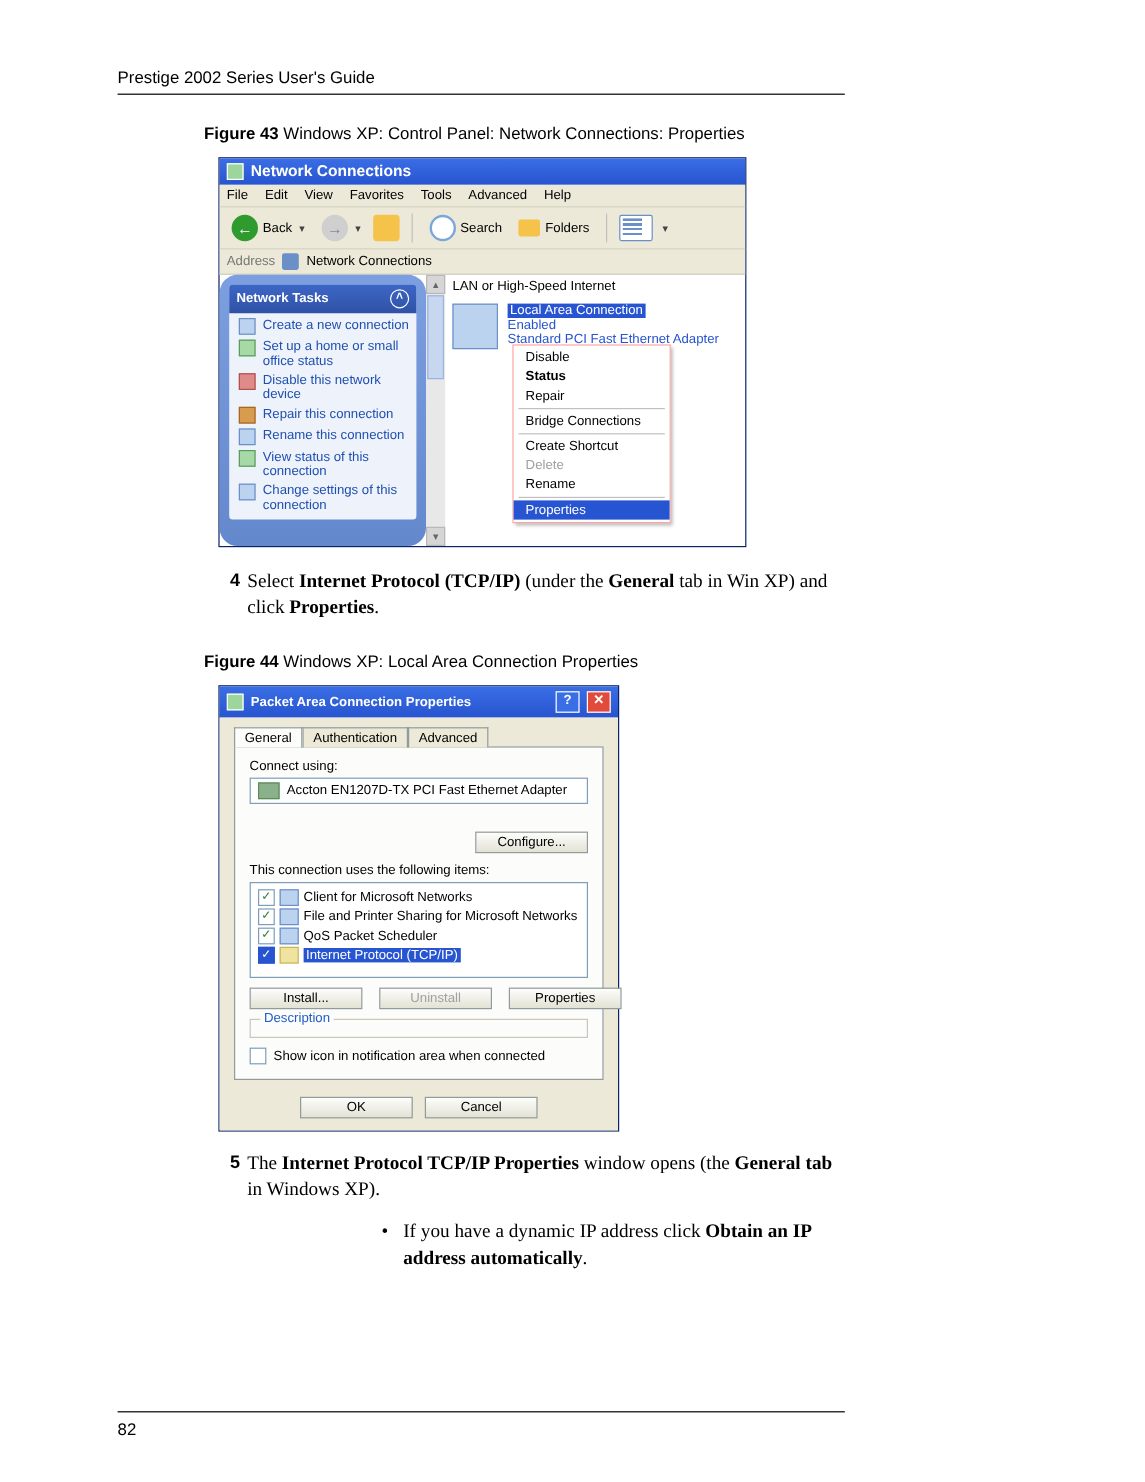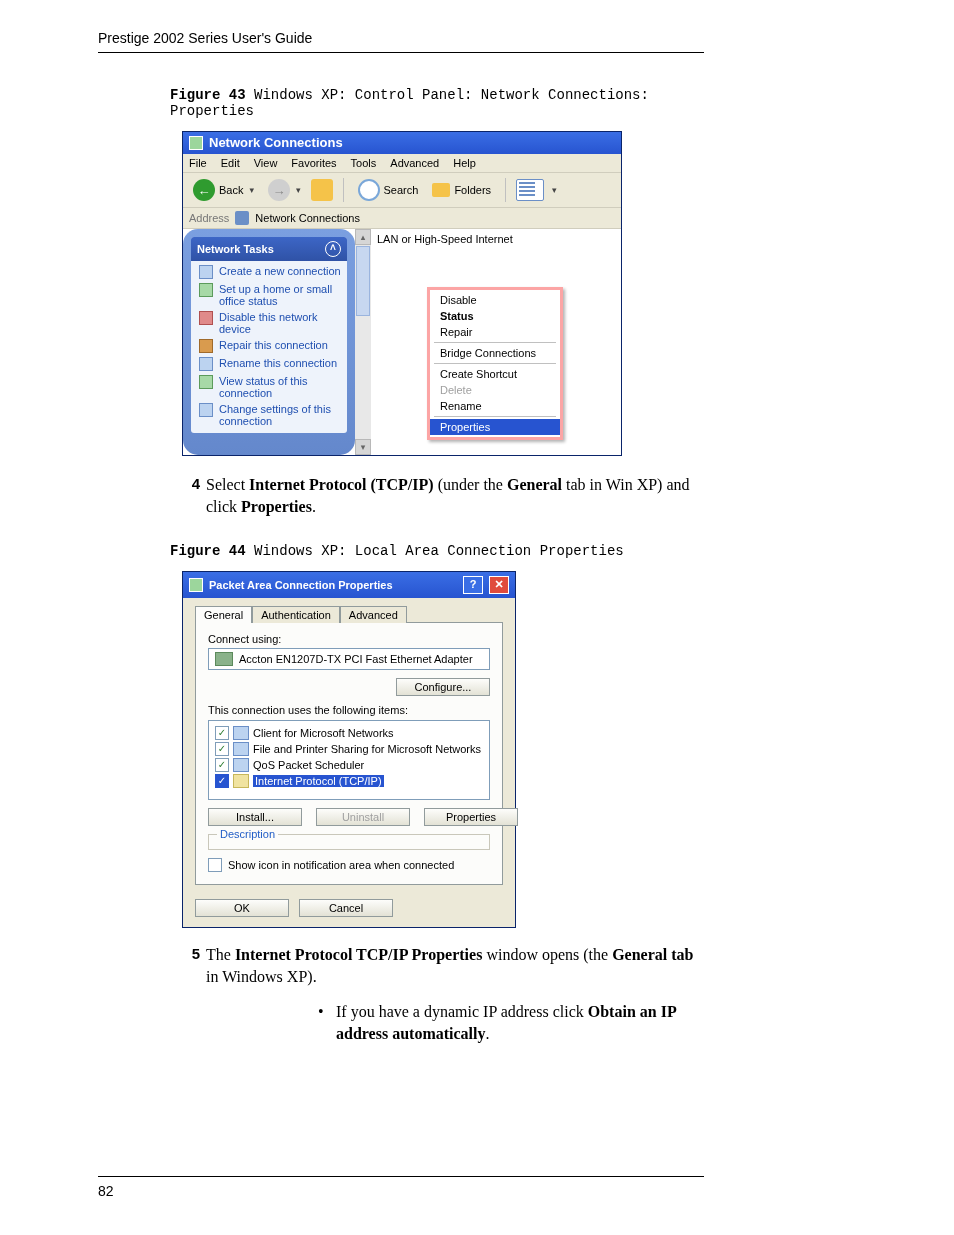--- a/index.html
+++ b/index.html
@@ -7,33 +7,33 @@
     padding: 0;
     background: #fff;
     font-family: "Times New Roman", Times, serif;
     color: #000;
   }
   .page {
     width: 802px;
     height: 1235px;
     position: relative;
     box-sizing: border-box;
-    padding: 24px 98px 40px 98px;
+    padding: 50px 98px 40px 98px;
   }
   .running-header {
     font-family: Arial, Helvetica, sans-serif;
     font-size: 14px;
     padding-bottom: 6px;
     border-bottom: 1px solid #000;
     margin-top: 6px;
   }
   .figure-caption {
-    font-family: Liberation Mono, monospace;
+    font-family: Liberation Sans, sans-serif;
     font-size: 14px;
-    margin: 34px 0 12px 72px;
+    margin: 24px 0 12px 72px;
   }
   .figure-caption b { font-weight: bold; }
   .win-window {
     font-family: Tahoma, Arial, sans-serif;
     font-size: 11px;
     border: 1px solid #0a246a;
     background: #fff;
     box-sizing: border-box;
   }
   
@@ -193,21 +193,21 @@
     border: 1px solid #6b8fc7;
   }
   .conn .ctext .name { background:#2754d0; color:#fff; padding:0 2px; }
   .conn .ctext .enabled { color:#2754d0; }
   .conn .ctext .adapter { color:#2754d0; }
   .context-menu {
     position:absolute;
     left: 56px; top: 58px;
     width: 130px;
     background:#fff;
-    border: 3px solid #fca5a5;
+    border: 1px solid #fca5a5;
     box-shadow: 2px 2px 3px rgba(0,0,0,0.3);
     padding: 2px 0;
   }
   .context-menu .mi {
     padding: 2px 10px;
   }
   .context-menu .mi.bold { font-weight:bold; }
   .context-menu .mi.disabled { color:#a0a0a0; }
   .context-menu .mi.sel { background:#2754d0; color:#fff; }
   .context-menu hr {
@@ -276,21 +276,21 @@
   }
   .tab-panel {
     border:1px solid #919b9c;
     background:#fcfcfa;
     padding: 10px 12px 12px 12px;
   }
   .field-box {
     border:1px solid #7f9db9;
     background:#fff;
     padding: 3px 6px;
-    margin: 3px 0 8px 0;
+    margin: 3px 0 23px 0;
     display:flex; align-items:center; gap:6px;
   }
   .field-box .nic {
     width:16px; height:12px; background:#8ab28a; border:1px solid #5c8a5c;
   }
   .xp-button {
     border:1px solid #919b9c;
     background: linear-gradient(#fdfdfb, #e3e2d5);
     padding: 2px 10px;
     min-width: 72px;
@@ -334,21 +334,21 @@
   .fieldset .legend {
     position:absolute; top:-7px; left:8px;
     background:#fcfcfa; padding:0 3px;
     color:#215dc6; font-size:11px;
   }
   .notify-row {
     display:flex; align-items:center; gap:6px;
     margin-top: 4px;
   }
   .dlg-footer {
-    display:flex; justify-content:flex-start; gap:10px;
+    display:flex; justify-content:center; gap:10px;
     margin-top: 14px;
   }
   .footer {
     position: absolute;
     left: 98px; right: 98px; bottom: 36px;
     border-top: 1px solid #000;
     padding-top: 6px;
     font-family: Arial, Helvetica, sans-serif;
     font-size: 14px;
     display:flex; justify-content:space-between;
@@ -456,20 +456,28 @@
 
       <div class="scrollbar">
         <div class="arrow">▴</div>
         <div class="thumb"></div>
         <div class="track"></div>
         <div class="arrow">▾</div>
       </div>
 
       <div class="content-pane">
         <div class="group-header">LAN or High-Speed Internet</div>
+        <div class="conn">
+          <span class="cicon"></span>
+          <span class="ctext">
+            <span class="name">Local Area Connection</span><br>
+            <span class="enabled">Enabled</span><br>
+            <span class="adapter">Standard PCI Fast Ethernet Adapter</span>
+          </span>
+        </div>
 
         <div class="context-menu">
           <div class="mi">Disable</div>
           <div class="mi bold">Status</div>
           <div class="mi">Repair</div>
           <hr>
           <div class="mi">Bridge Connections</div>
           <hr>
           <div class="mi">Create Shortcut</div>
           <div class="mi disabled">Delete</div>

